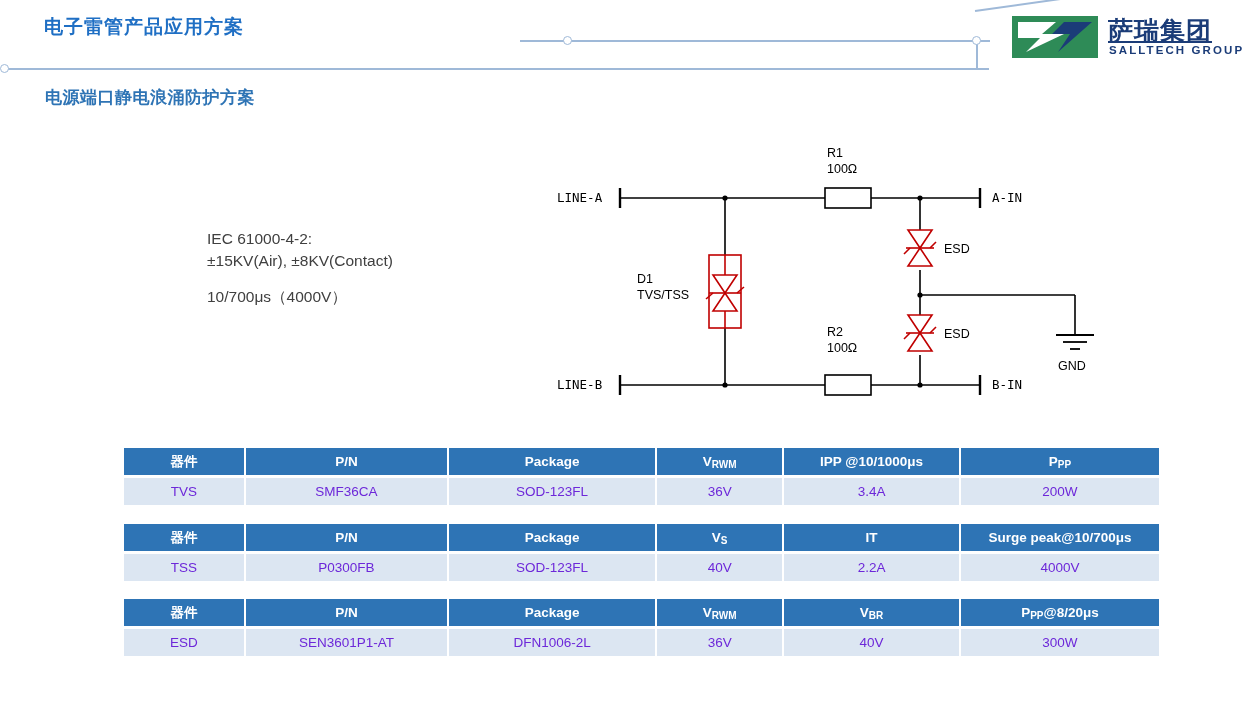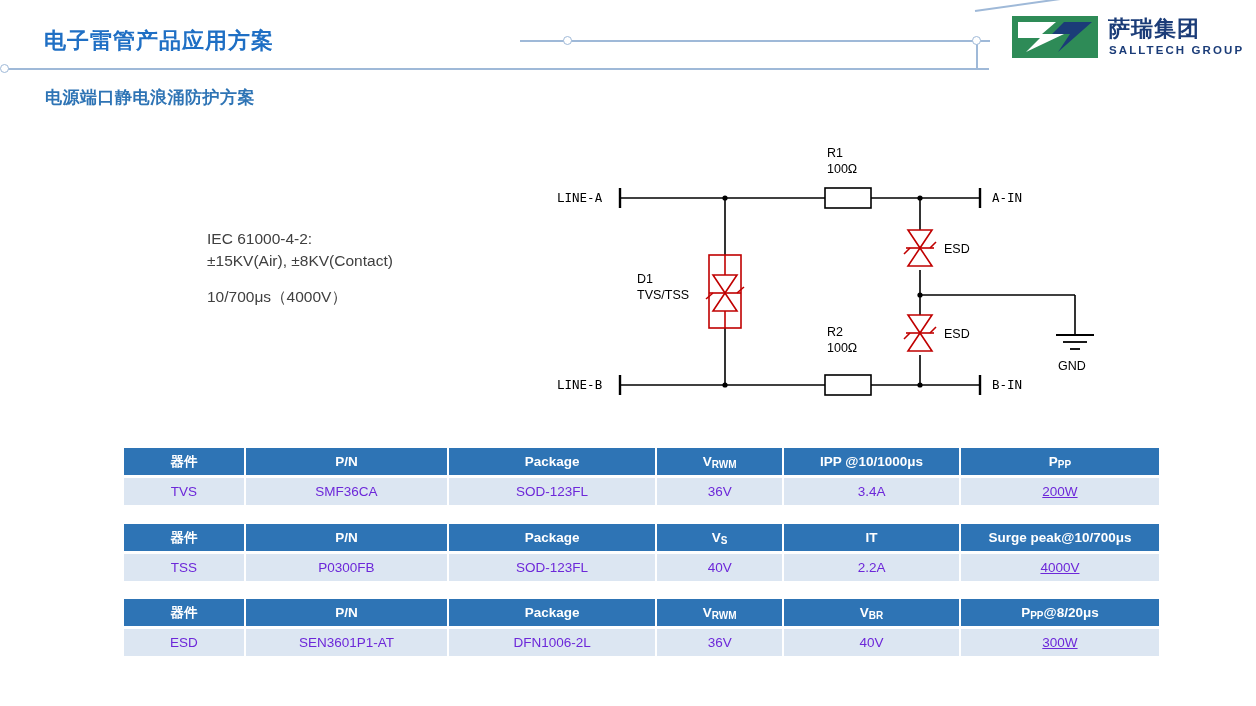--- a/index.html
+++ b/index.html
@@ -15,26 +15,25 @@
 
   
   .header {
     position: absolute;
     left: 0; top: 0;
     width: 1256px; height: 72px;
   }
   .title-main {
     position: absolute;
     left: 44px; top: 14px;
-    font-size: 22px;
+    font-size: 19px;
     font-weight: bold;
     color: #1F6FC4;
     letter-spacing: 1px;
     white-space: nowrap;
-    margin-top: 12px;
   }
   .header-line-top {
     position: absolute;
     left: 520px; top: 40px;
     width: 470px; height: 1.5px;
     background: #9FB9D8;
   }
   .header-line-diag {
     position: absolute;
     left: 975px; top: 10px;
@@ -73,25 +72,26 @@
     width: 232px; height: 50px;
   }
   .logo-mark {
     position: absolute;
     left: 0; top: 4px;
     width: 86px; height: 42px;
   }
   .logo-text-cn {
     position: absolute;
     left: 96px; top: 2px;
-    font-size: 22px;
+    font-size: 25px;
     font-weight: bold;
     color: #1B3C78;
     letter-spacing: 1px;
     white-space: nowrap;
+    text-decoration: underline;
   }
   .logo-text-en {
     position: absolute;
     left: 97px; top: 32px;
     font-size: 11.5px;
     font-weight: bold;
     color: #1B3C78;
     letter-spacing: 2.1px;
     white-space: nowrap;
   }
@@ -154,21 +154,21 @@
     background: #DCE6F2;
     color: #6d28d9;
     font-size: 13.5px;
     height: 30px;
     text-align: center;
     border-right: 2px solid #ffffff;
     border-top: 3px solid #ffffff;
     padding: 0;
     white-space: nowrap;
   }
-  .tbl td:last-child { border-right: none; text-decoration: underline; }
+  .tbl td:last-child { border-right: none; }
 
   .c0 { width: 120px; }
   .c1 { width: 200px; }
   .c2 { width: 205px; margin-left: 10px; }
   .c3 { width: 125px; }
   .c4 { width: 174px; }
   .c5 { width: 195px; }
 
   sub { font-size: 10px; vertical-align: -2px; }
 </style>

